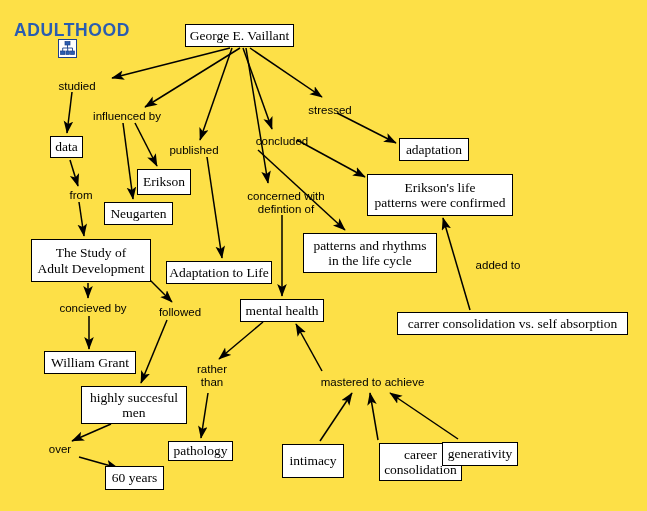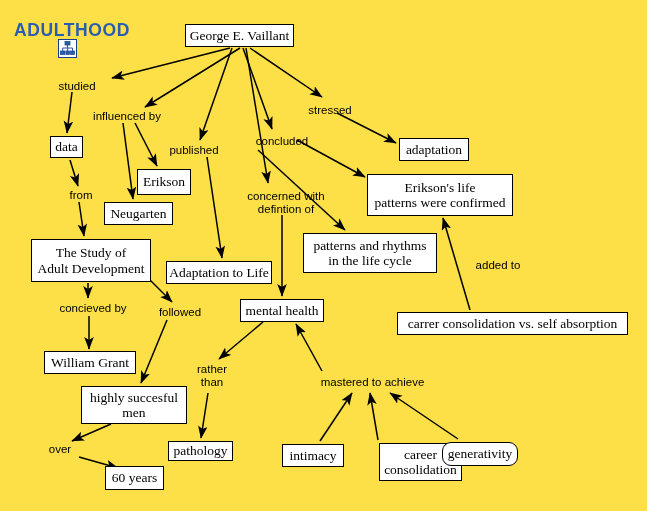--- a/index.html
+++ b/index.html
@@ -141,24 +141,24 @@
 in the life cycle</div>
       <div class="node" style="left: 31px; top: 239px; width: 120px; height: 43px;">The Study of
 Adult Development</div>
       <div class="node" style="left: 166px; top: 261px; width: 106px; height: 23px;">Adaptation to Life</div>
       <div class="node" style="left: 240px; top: 299px; width: 84px; height: 23px;">mental health</div>
       <div class="node" style="left: 397px; top: 312px; width: 231px; height: 23px;">carrer consolidation vs. self absorption</div>
       <div class="node" style="left: 44px; top: 351px; width: 92px; height: 23px;">William Grant</div>
       <div class="node" style="left: 81px; top: 386px; width: 106px; height: 38px;">highly succesful
 men</div>
       <div class="node" style="left: 168px; top: 441px; width: 65px; height: 20px;">pathology</div>
-      <div class="node" style="left: 282px; top: 444px; width: 62px; height: 23px;">intimacy</div>
+      <div class="node" style="left: 282px; top: 444px; width: 62px; height: 34px;">intimacy</div>
       <div class="node" style="left: 352px; top: 443px; width: 83px; height: 38px; margin-left: 27px;">career
 consolidation</div>
-      <div class="node" style="left: 442px; top: 442px; width: 76px; height: 24px; border-radius: 9px;">generativity</div>
+      <div class="node" style="left: 442px; top: 442px; width: 76px; height: 24px;">generativity</div>
       <div class="node" style="left: 105px; top: 466px; width: 59px; height: 24px;">60 years</div>
     </div>
   <div id="label-layer">
       <div class="link-label" style="left: 50px; top: 80px; width: 54px;">studied</div>
       <div class="link-label" style="left: 82px; top: 110px; width: 90px;">influenced by</div>
       <div class="link-label" style="left: 160px; top: 144px; width: 68px;">published</div>
       <div class="link-label" style="left: 247px; top: 135px; width: 70px;">concluded</div>
       <div class="link-label" style="left: 299px; top: 104px; width: 62px;">stressed</div>
       <div class="link-label" style="left: 62px; top: 189px; width: 38px;">from</div>
       <div class="link-label" style="left: 236px; top: 190px; width: 100px;">concerned with

